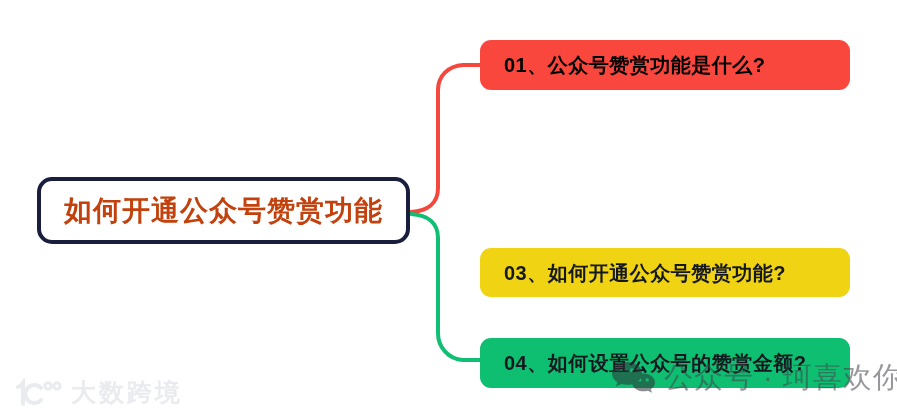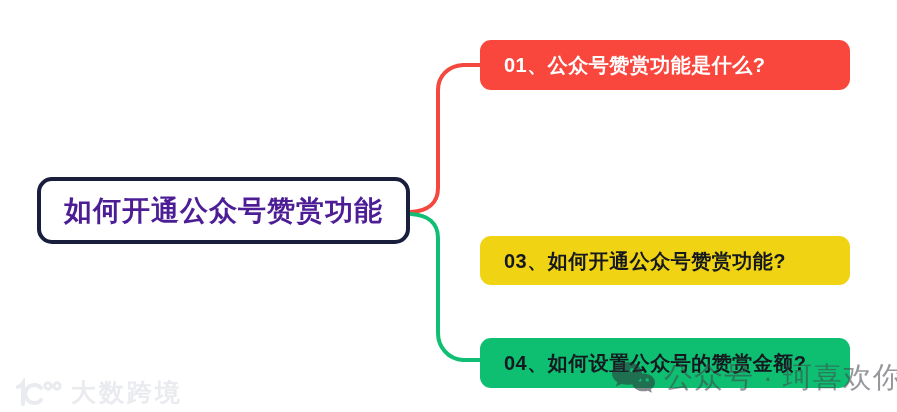--- a/index.html
+++ b/index.html
@@ -33,21 +33,21 @@
     left:480px;width:370px;
     box-sizing:border-box;
     border-radius:11px;
     display:flex;align-items:center;
     padding:0 28px 0 24px;
     font-size:20px;font-weight:700;line-height:30px;
     letter-spacing:0.5px;
   }
   .branch.b0{top:40px;height:50px;}
   .branch.b1{top:131px;height:77px;}
-  .branch.b2{top:236px;height:49px;}
+  .branch.b2{top:248px;height:49px;}
   .branch.b3{top:338px;height:50px;}
   .wm-left{
     position:absolute;left:8px;top:376px;
     display:flex;align-items:center;gap:7px;
   }
   .wm-left .wm-text{
     font-size:25px;font-weight:700;letter-spacing:3px;
   }
   .wm-right{
     position:absolute;left:610px;top:358px;
@@ -62,24 +62,24 @@
 <body>
 
 <div class="canvas">
 
   <svg class="connectors" viewBox="0 0 897 412">
     <path d="M 411 212 C 428 211 438 203 438 188 L 438 90 C 438 76 448 66 463 65 L 481 65" fill="none" stroke-width="4" stroke-linecap="round" stroke="#f4473d"></path>
     <path d="M 411 214 C 428 215 438 223 438 238 L 438 333 C 438 347 448 359 463 360 L 481 360" fill="none" stroke-width="4" stroke-linecap="round" stroke="#10bf73"></path>
   </svg>
 
   <div class="root-node" style="border-color: rgb(25, 30, 60);">
-    <span style="color: #4c1d95;">如何开通公众号赞赏功能</span>
+    <span style="color: #c2410c;">如何开通公众号赞赏功能</span>
   </div>
 
-  <div class="branch b0" style="background-color: rgb(249, 71, 62); color: #ffffff;">
+  <div class="branch b0" style="background-color: rgb(249, 71, 62); color: #000000;">
     <span>01、公众号赞赏功能是什么?</span>
   </div>
 
 
   <div class="branch b2" style="background-color: rgb(240, 212, 19); color: rgb(21, 24, 31);">
     <span>03、如何开通公众号赞赏功能?</span>
   </div>
 
   <div class="branch b3" style="background-color: rgb(14, 190, 113); color: rgb(21, 24, 31);">
     <span>04、如何设置公众号的赞赏金额?</span>

